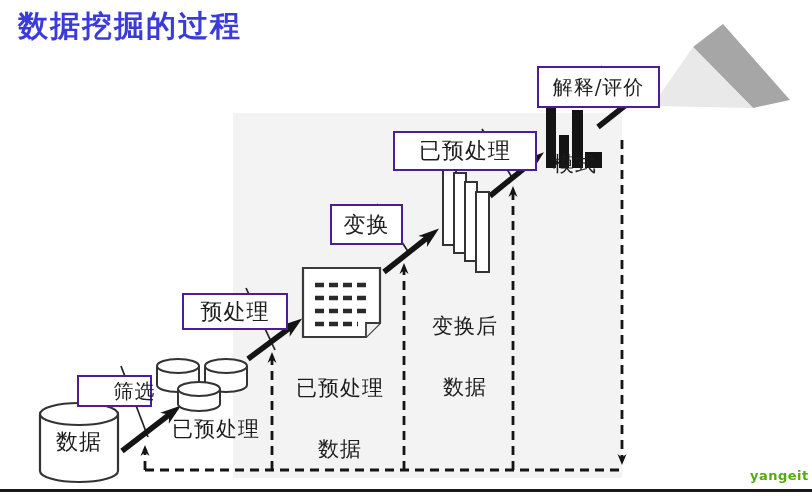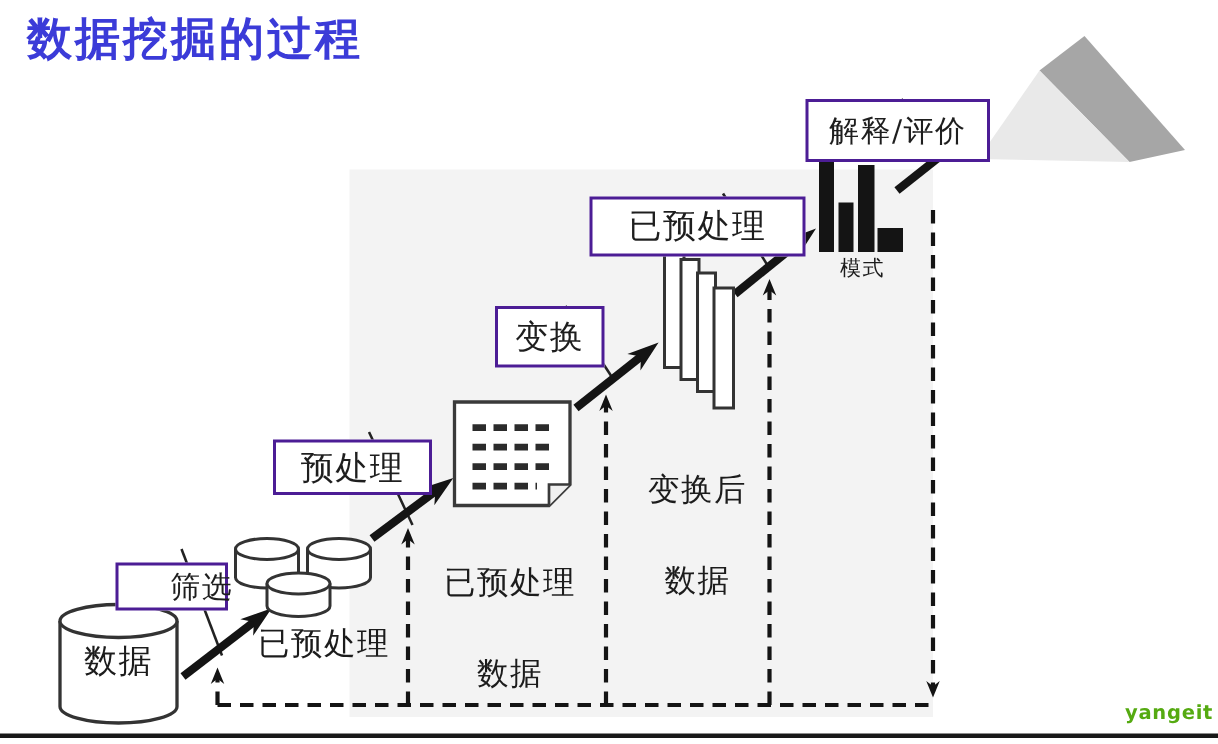--- a/index.html
+++ b/index.html
@@ -117,17 +117,17 @@
   <div class="lbl" style="left:40px;top:429px;width:78px;font-size:22px;">数据</div>
   <div class="lbl" style="left:166px;top:417px;width:100px;font-size:21px;">已预处理</div>
   <div class="lbl twoline" style="left:290px;top:340px;width:100px;font-size:21px;">
     <span>已预处理</span>
     <span>数据</span>
   </div>
   <div class="lbl twoline" style="left:424px;top:278px;width:82px;font-size:21px;">
     <span>变换后</span>
     <span>数据</span>
   </div>
-  <div class="lbl" style="left:543px;top:172px;width:64px;font-size:14px;font-family:Liberation Serif, serif;">模式</div>
+  <div class="lbl" style="left:543px;top:152px;width:64px;font-size:21px;">模式</div>
 
   <div id="watermark">yangeit</div>
   <div id="bottom-rule"></div>
 </div>
 
 </body></html>

